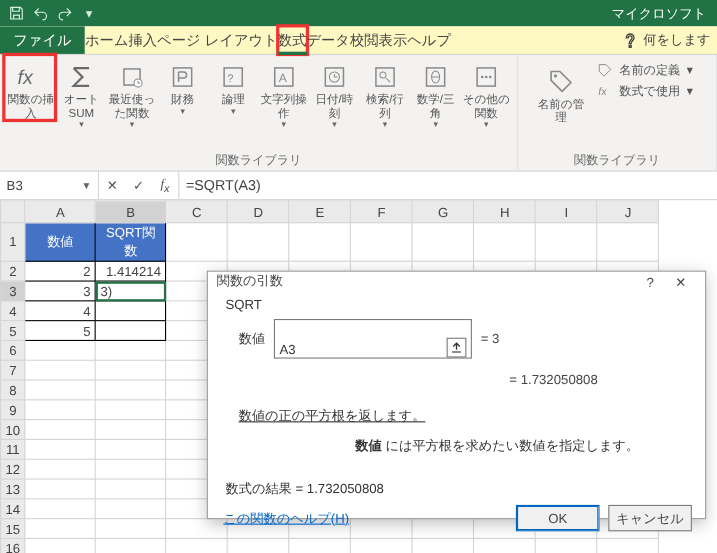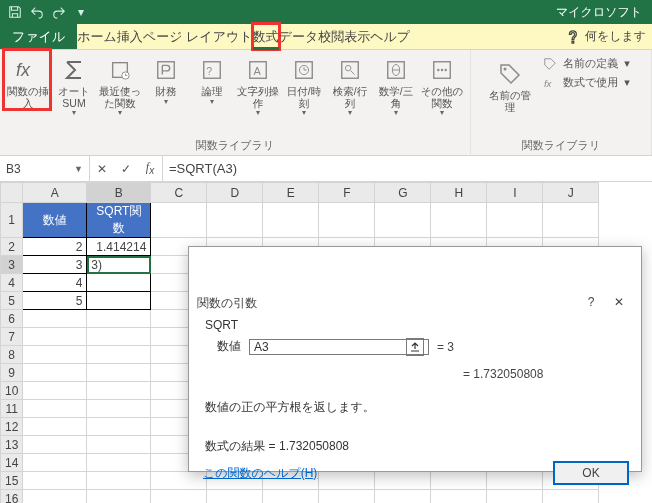--- a/index.html
+++ b/index.html
@@ -50,30 +50,30 @@
   .corner { background: #eaeaea; width:22px; }
   .colA, .colB { width: 64px; }
   .colC, .colD, .colE, .colF, .colG, .colH, .colI, .colJ { width: 56px; }
   .hdr-cell { background: #4472c4 !important; color: #fff; text-align: center; }
   .num { text-align: right; }
   .sel-cell { outline: 2px solid #217346; outline-offset: -2px; }
   .rowhdr.active, thead th.active-col { background:#d2d2d2; }
 
   
   .dialog { position: absolute; left: 188px; top: 246px; width: 454px; height: 226px; background: #fff; border: 1px solid #999; box-shadow: 0 4px 14px rgba(0,0,0,0.25); display:flex; flex-direction:column; z-index: 20; }
-  .dialog-title { height: 28px; display:flex; align-items:flex-start; padding: 0 8px; font-size: 12px; margin-top: 48px; }
+  .dialog-title { height: 28px; display:flex; align-items:flex-end; padding: 0 8px; font-size: 12px; }
   .dialog-title .spacer { flex:1; }
   .dlg-tbtn { width:28px; text-align:center; color:#444; }
   .dialog-body { flex:1; padding: 4px 14px 0 14px; font-size:12px; color:#333; display:flex; flex-direction:column; }
   .fn-name { margin: 2px 0 6px 2px; }
   .arg-row { display:flex; align-items:center; gap:8px; margin-left: 14px; }
-  .arg-input { width: 180px; height: 16px; border:1px solid #7a7a7a; padding: 0 4px; display:flex; align-items:center; justify-content:space-between; font-size:12px; }
+  .arg-input { width: 180px; height: 36px; border:1px solid #7a7a7a; padding: 0 4px; display:flex; align-items:flex-end; justify-content:space-between; font-size:12px; }
   .ref-btn { width:18px; height:18px; border:1px solid #7a7a7a; display:flex; align-items:center; justify-content:center; font-size:10px; }
   .eq-text { color:#444; }
-  .desc-row { margin-top: 18px; margin-left:2px; }
+  .desc-row { margin-top: 18px; margin-left:14px;text-decoration:underline; }
   .arg-desc { margin-top: 10px; margin-left: 120px; }
   .result-row { margin-top: 22px; margin-left:2px; }
   .dialog-footer { display:flex; align-items:center; padding: 6px 12px 10px 14px; gap:8px; }
   .help-link { color: #0066cc; text-decoration: underline; cursor: pointer; }
   .dialog-footer .spacer { flex:1; }
   .dlg-btn { min-width: 76px; height: 24px; border: 1px solid #7a7a7a; background: #f0f0f0; display:flex; align-items:center; justify-content:center; font-size:12px; }
   .dlg-btn.default { border: 1px solid #0067c0; box-shadow: inset 0 0 0 1px #0067c0; }
 
   svg { display:block; }
 </style>
@@ -562,22 +562,28 @@
           <svg width="10" height="10" viewBox="0 0 10 10">
               <path d="M5 1v6M2 4l3-3 3 3" fill="none" stroke="#333" stroke-width="1.2"></path>
               <line x1="1" y1="9" x2="9" y2="9" stroke="#333"></line>
             </svg>
         </span>
       </div>
       <span class="eq-text">=  3</span>
     </div>
     <div style="margin-left:260px;margin-top:12px" class="eq-text">=  1.732050808</div>
     <div class="desc-row">数値の正の平方根を返します。</div>
+    <div class="arg-desc">
+      <b>数値</b>&nbsp;<span>には平方根を求めたい数値を指定します。</span>
+    </div>
     <div class="result-row">数式の結果 =  1.732050808</div>
   </div>
   <div class="dialog-footer">
     <span class="help-link">この関数のヘルプ(H)</span>
     <div class="spacer"></div>
     <div class="dlg-btn default">
         <span>OK</span>
       </div>
+    <div class="dlg-btn">
+        <span>キャンセル</span>
+      </div>
   </div>
 </div>
 
 </body></html>

